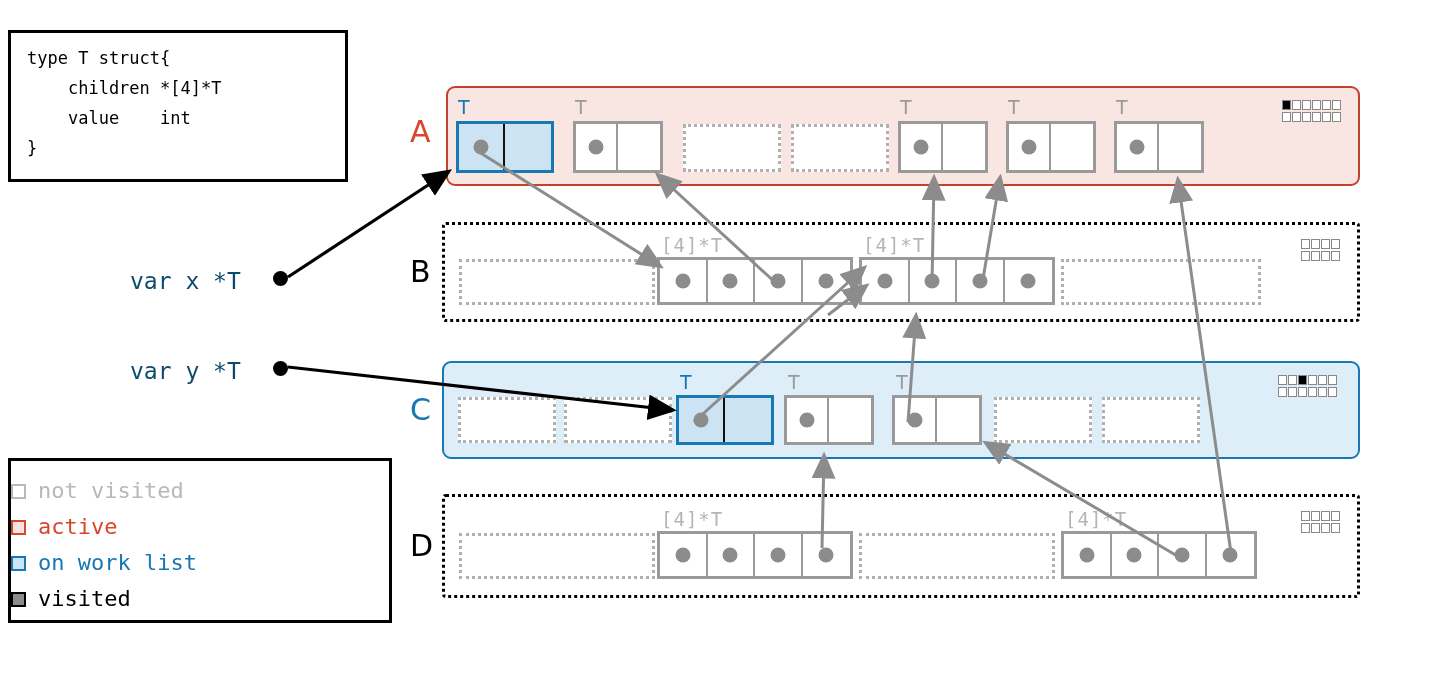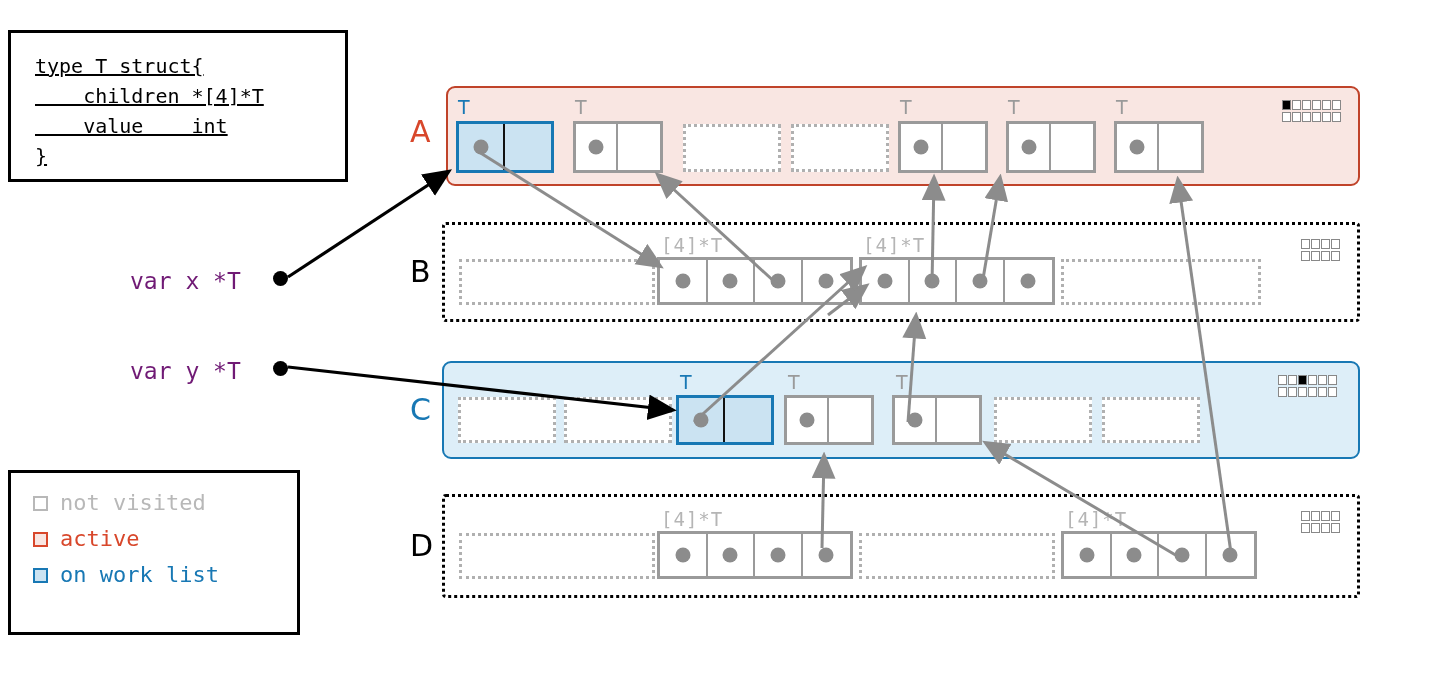--- a/index.html
+++ b/index.html
@@ -3,32 +3,32 @@
 <meta charset="utf-8">
 <style>
   html,body{margin:0;padding:0;background:#ffffff;}
   body{width:1440px;height:675px;position:relative;overflow:hidden;
        font-family:"DejaVu Sans Mono","Liberation Mono",monospace;}
   .abs{position:absolute;}
 
   
   #code-box{left:8px;top:30px;width:340px;height:152px;border:3px solid #000;
             background:#fff;box-sizing:border-box;padding:10px 0 0 16px;}
-  #code-box pre{margin:8px;font-family:"DejaVu Sans Mono","Liberation Mono",monospace;
-                font-size:20px;line-height:30px;color:#000;white-space:pre;text-decoration:underline;}
-
-  
-  #legend-box{left:8px;top:470px;width:292px;height:165px;border:3px solid #000;
-              background:#fff;box-sizing:border-box;padding:12px 0 0 22px;}
+  #code-box pre{margin:0;font-family:"DejaVu Sans Mono","Liberation Mono",monospace;
+                font-size:17px;line-height:30px;color:#000;white-space:pre;}
+
+  
+  #legend-box{left:8px;top:458px;width:384px;height:165px;border:3px solid #000;
+              background:#fff;box-sizing:border-box;padding:12px 0 0 0;}
   .legend-row{display:flex;align-items:center;height:36px;}
   .legend-sw{width:15px;height:15px;box-sizing:border-box;border:2px solid #000;margin-right:12px;flex:0 0 auto;}
   .legend-label{font-size:22px;line-height:22px;font-family:"DejaVu Sans Mono","Liberation Mono",monospace;}
 
   
-  .varlabel{font-size:23px;color:#701a75;font-family:"DejaVu Sans Mono","Liberation Mono",monospace;}
+  .varlabel{font-size:23px;color:#0c4a6e;font-family:"DejaVu Sans Mono","Liberation Mono",monospace;}
   .vardot{width:15px;height:15px;border-radius:50%;background:#000;}
 
   
   .rowlabel{font-size:30px;font-family:"DejaVu Sans","Liberation Sans",sans-serif;}
 
   .band{box-sizing:border-box;}
   .band.solid{border-width:2px;border-style:solid;border-radius:9px;}
   .band.dotted{border:3px dotted #000;border-radius:4px;background:transparent;}
 
   
@@ -79,20 +79,24 @@
     <span class="legend-label" id="lb0" style="color: rgb(184, 184, 184);">not visited</span>
   </div>
   <div class="legend-row">
     <span class="legend-sw" id="sw2" style="border-color: rgb(216, 71, 43); background: rgb(249, 230, 226);"></span>
     <span class="legend-label" id="lb2" style="color: rgb(216, 71, 43);">active</span>
   </div>
   <div class="legend-row">
     <span class="legend-sw" id="sw1" style="border-color: rgb(24, 120, 180); background: rgb(203, 227, 242);"></span>
     <span class="legend-label" id="lb1" style="color: rgb(24, 120, 180);">on work list</span>
   </div>
+  <div class="legend-row">
+    <span class="legend-sw" id="sw3" style="border-color: rgb(0, 0, 0); background: rgb(140, 140, 140);"></span>
+    <span class="legend-label" id="lb3" style="color: rgb(0, 0, 0);">visited</span>
+  </div>
 </div>
 
 <div class="abs varlabel" style="left:130px;top:268px;">var x *T</div>
 <div class="abs vardot" style="left:273px;top:271px;"></div>
 
 <div class="abs varlabel" style="left:130px;top:358px;">var y *T</div>
 <div class="abs vardot" style="left:273px;top:361px;"></div>
 
 <div class="abs rowlabel" id="rl-A" style="left: 410px; top: 114px; color: rgb(216, 71, 43);">A</div>
 <div class="abs rowlabel" id="rl-B" style="left: 410px; top: 254px; color: rgb(0, 0, 0);">B</div>

